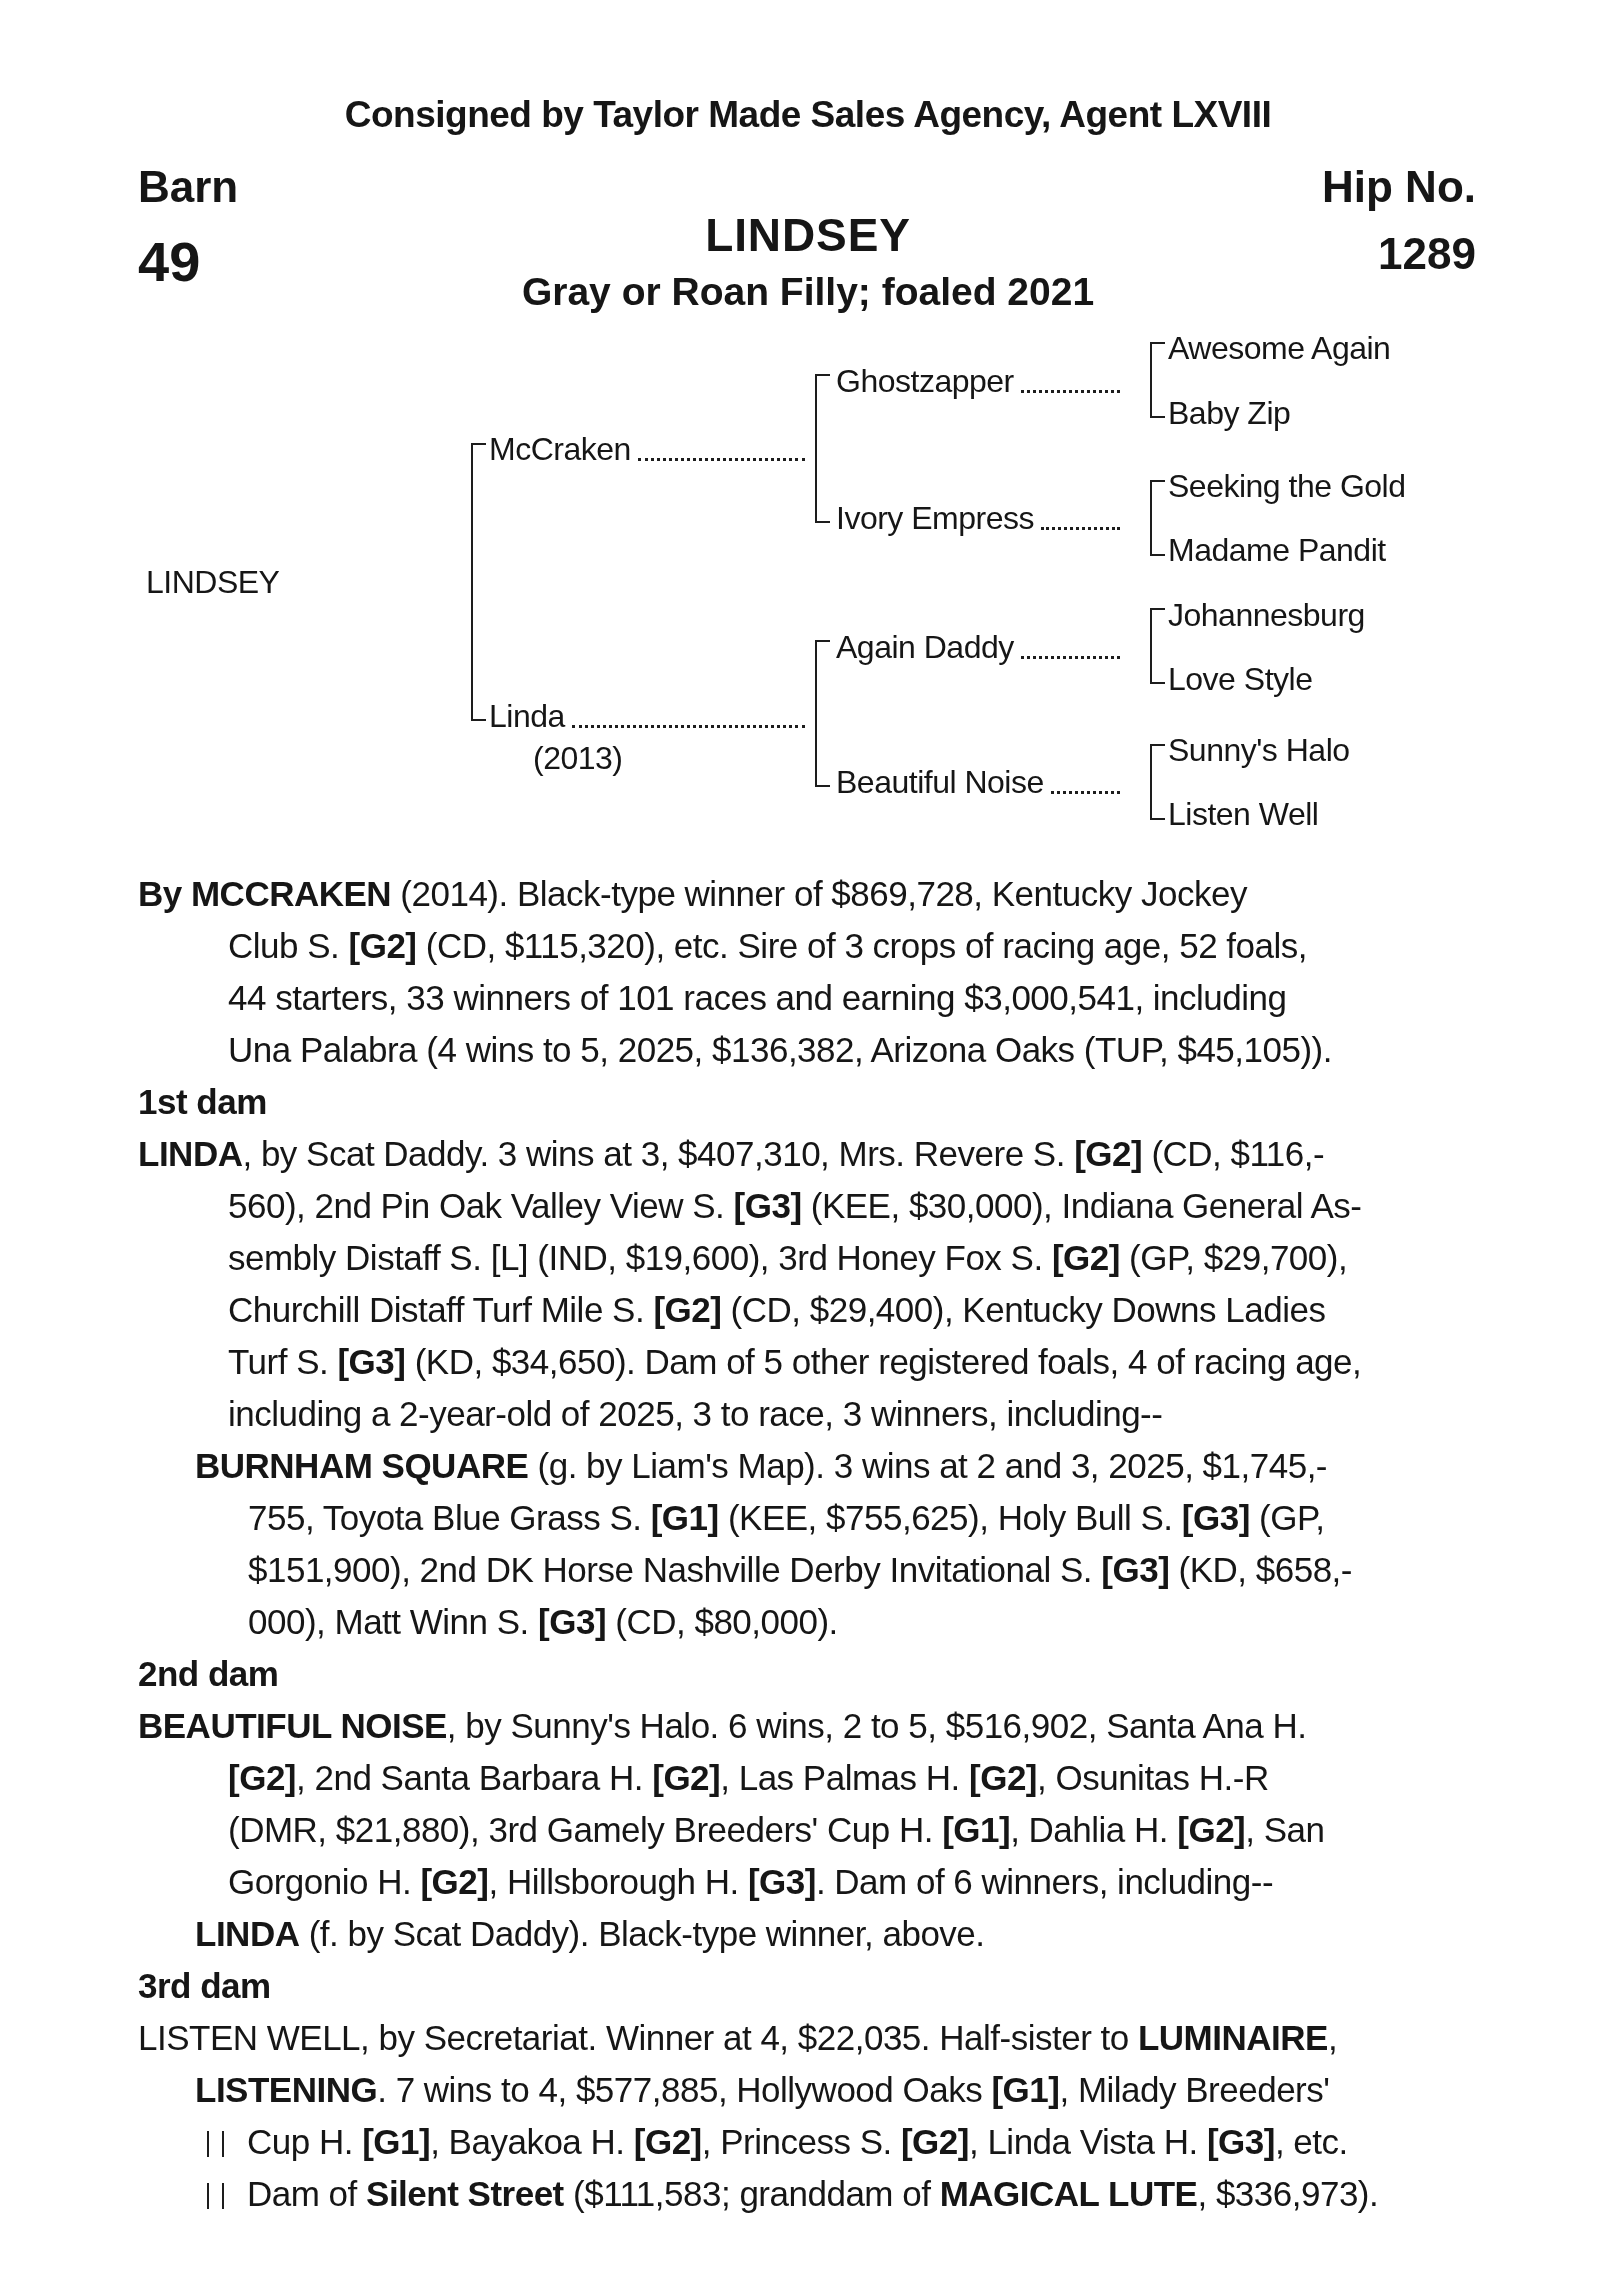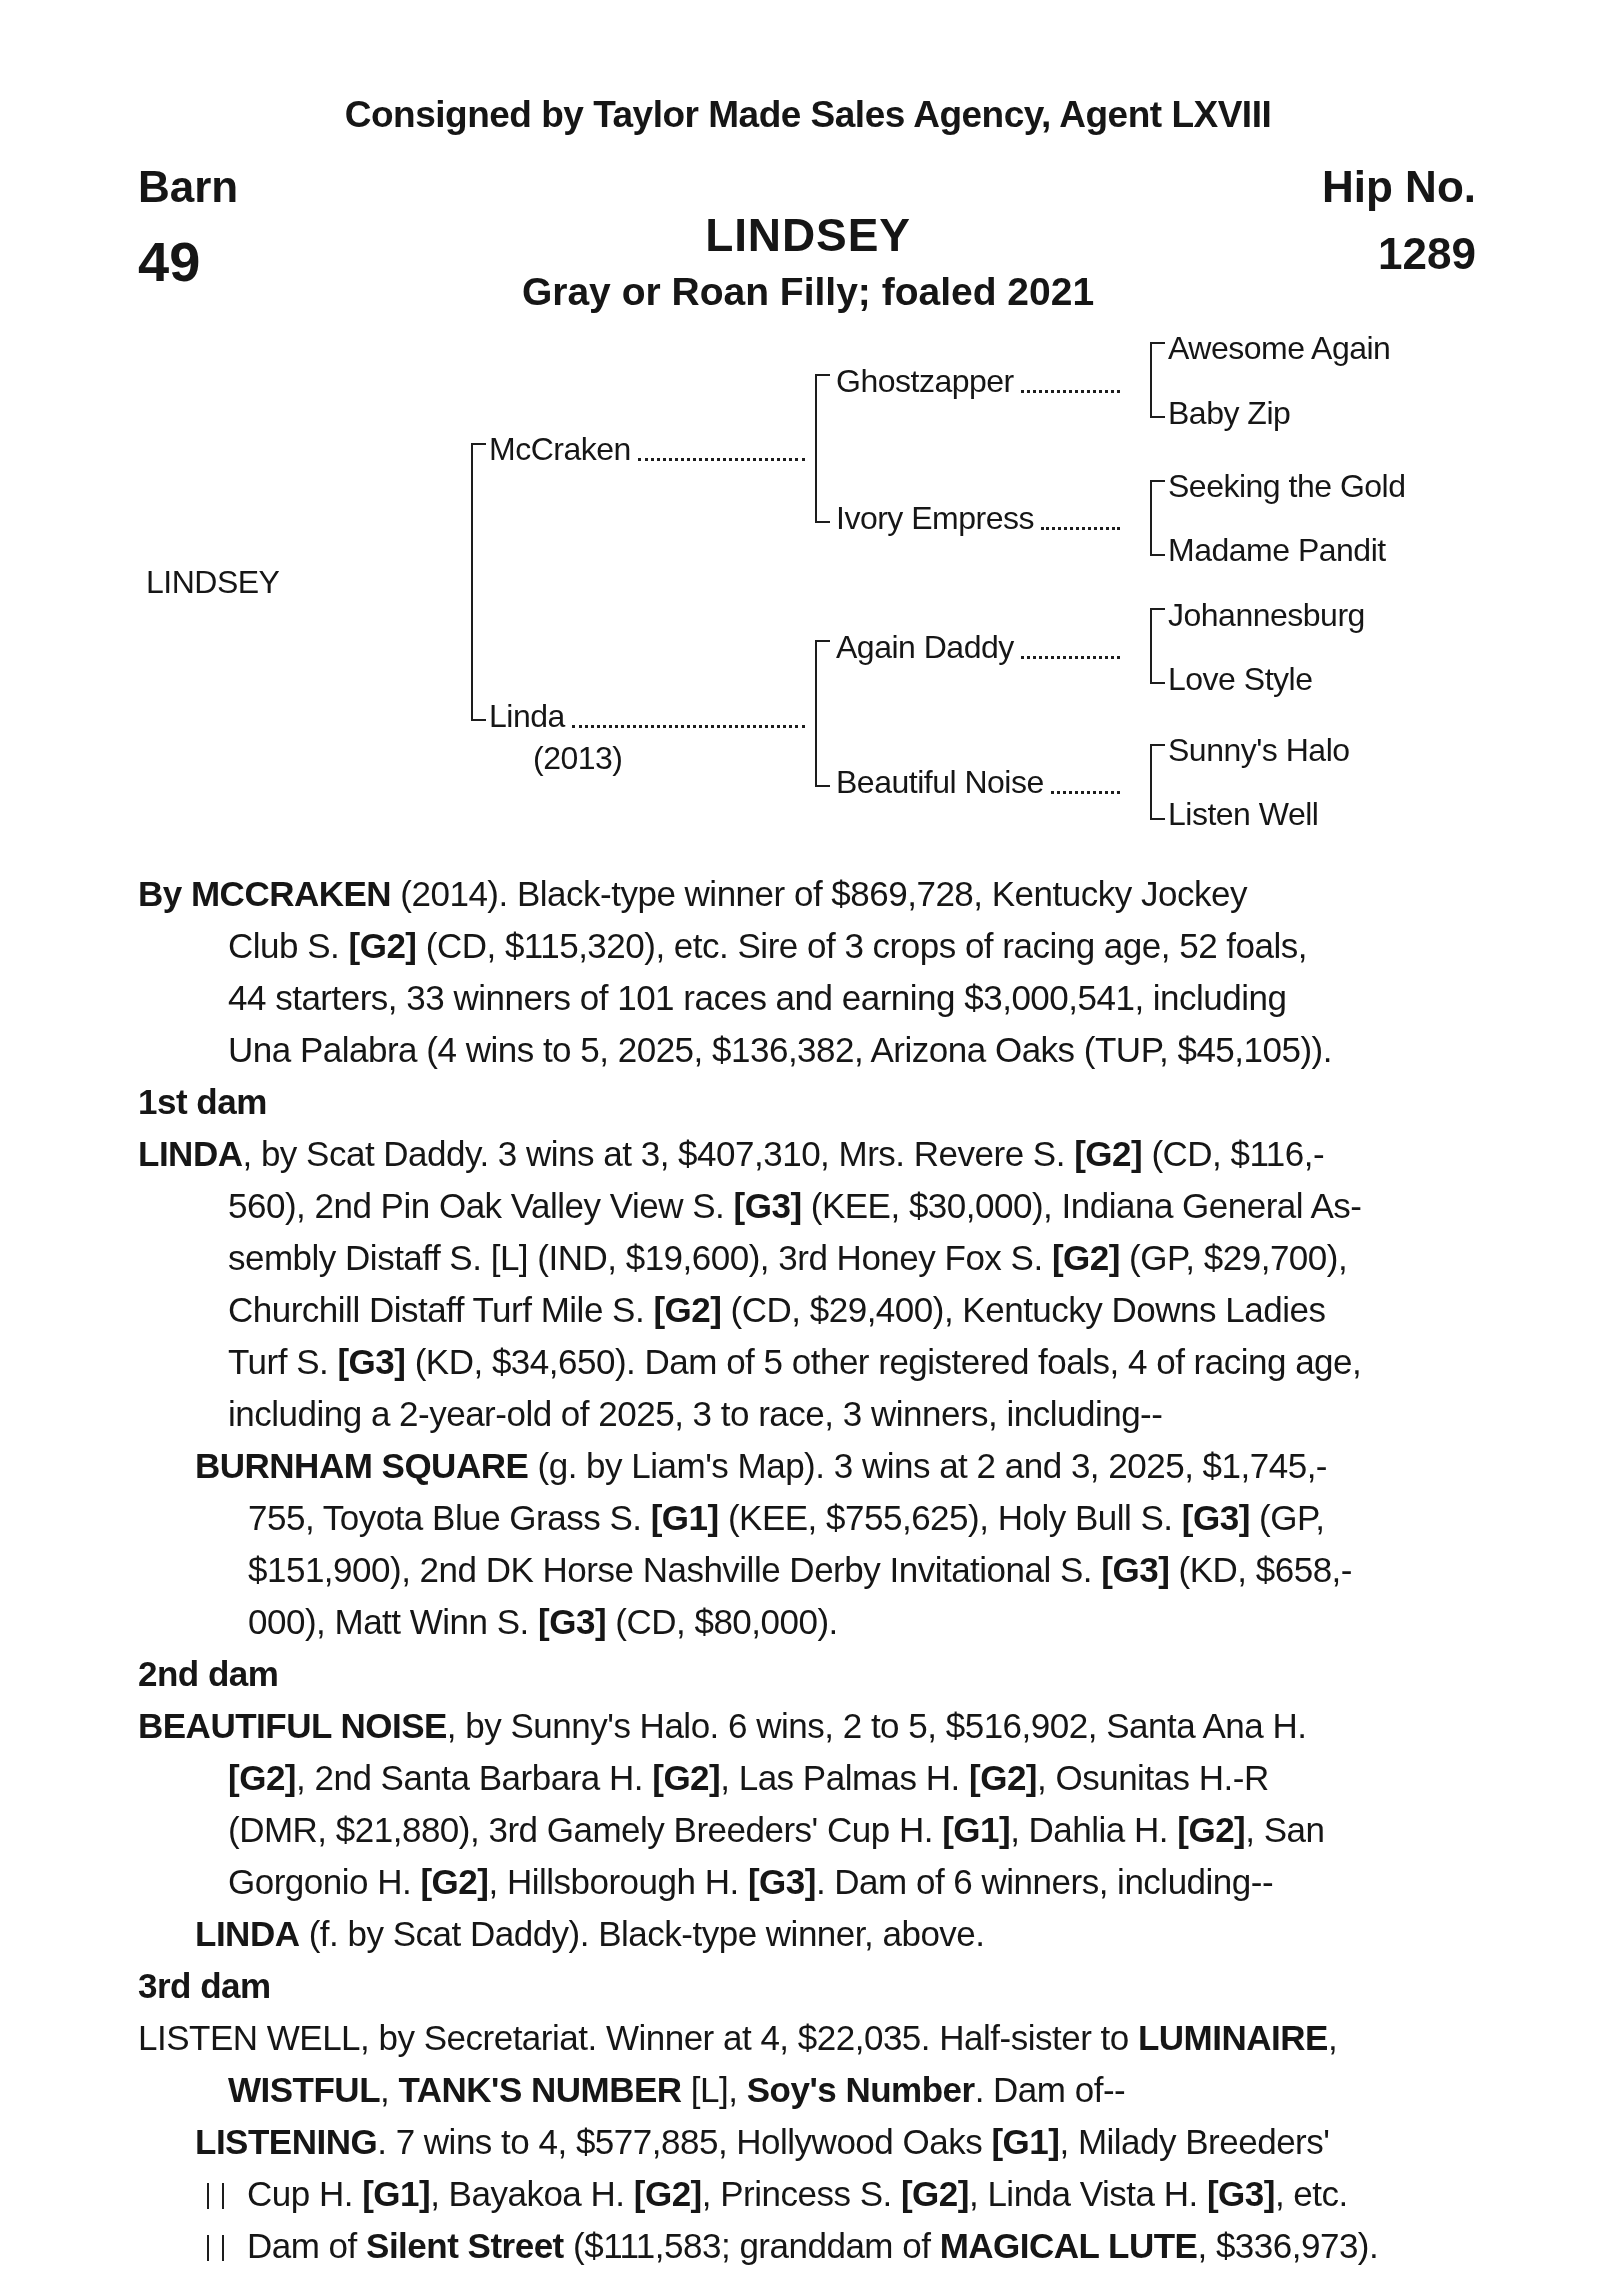--- a/index.html
+++ b/index.html
@@ -138,18 +138,17 @@
     <div class="line l-p1c"><span>$151,900), 2nd DK Horse Nashville Derby Invitational S. </span><span class="b">[G3]</span><span> (KD, $658,-</span></div>
     <div class="line l-p1c"><span>000), Matt Winn S. </span><span class="b">[G3]</span><span> (CD, $80,000).</span></div>
     <div class="line l-hdr"><span class="b">2nd dam</span></div>
     <div class="line l-p0"><span class="b">BEAUTIFUL NOISE</span><span>, by Sunny's Halo. 6 wins, 2 to 5, $516,902, Santa Ana H.</span></div>
     <div class="line l-p0c"><span class="b">[G2]</span><span>, 2nd Santa Barbara H. </span><span class="b">[G2]</span><span>, Las Palmas H. </span><span class="b">[G2]</span><span>, Osunitas H.-R</span></div>
     <div class="line l-p0c"><span>(DMR, $21,880), 3rd Gamely Breeders' Cup H. </span><span class="b">[G1]</span><span>, Dahlia H. </span><span class="b">[G2]</span><span>, San</span></div>
     <div class="line l-p0c"><span>Gorgonio H. </span><span class="b">[G2]</span><span>, Hillsborough H. </span><span class="b">[G3]</span><span>. Dam of 6 winners, including--</span></div>
     <div class="line l-p1"><span class="b">LINDA</span><span> (f. by Scat Daddy). Black-type winner, above.</span></div>
     <div class="line l-hdr"><span class="b">3rd dam</span></div>
     <div class="line l-p0"><span>LISTEN WELL, by Secretariat. Winner at 4, $22,035. Half-sister to </span><span class="b">LUMINAIRE</span><span>,</span></div>
-    <div class="line l-p0c"><span class="b">WISTFUL</span><span>, </span><span class="b">TANK'S NUMBER</span><span> [L], </span><span class="b">Soy's Number</span><span>. Dam of--</span></div>
     <div class="line l-p1"><span class="b">LISTENING</span><span>. 7 wins to 4, $577,885, Hollywood Oaks </span><span class="b">[G1]</span><span>, Milady Breeders'</span></div>
     <div class="line l-p1c l-bars"><span class="dbars"></span><span>Cup H. </span><span class="b">[G1]</span><span>, Bayakoa H. </span><span class="b">[G2]</span><span>, Princess S. </span><span class="b">[G2]</span><span>, Linda Vista H. </span><span class="b">[G3]</span><span>, etc.</span></div>
     <div class="line l-p1c l-bars"><span class="dbars"></span><span>Dam of </span><span class="b">Silent Street</span><span> ($111,583; granddam of </span><span class="b">MAGICAL LUTE</span><span>, $336,973).</span></div>
   </div>
 
 
 </body></html>

